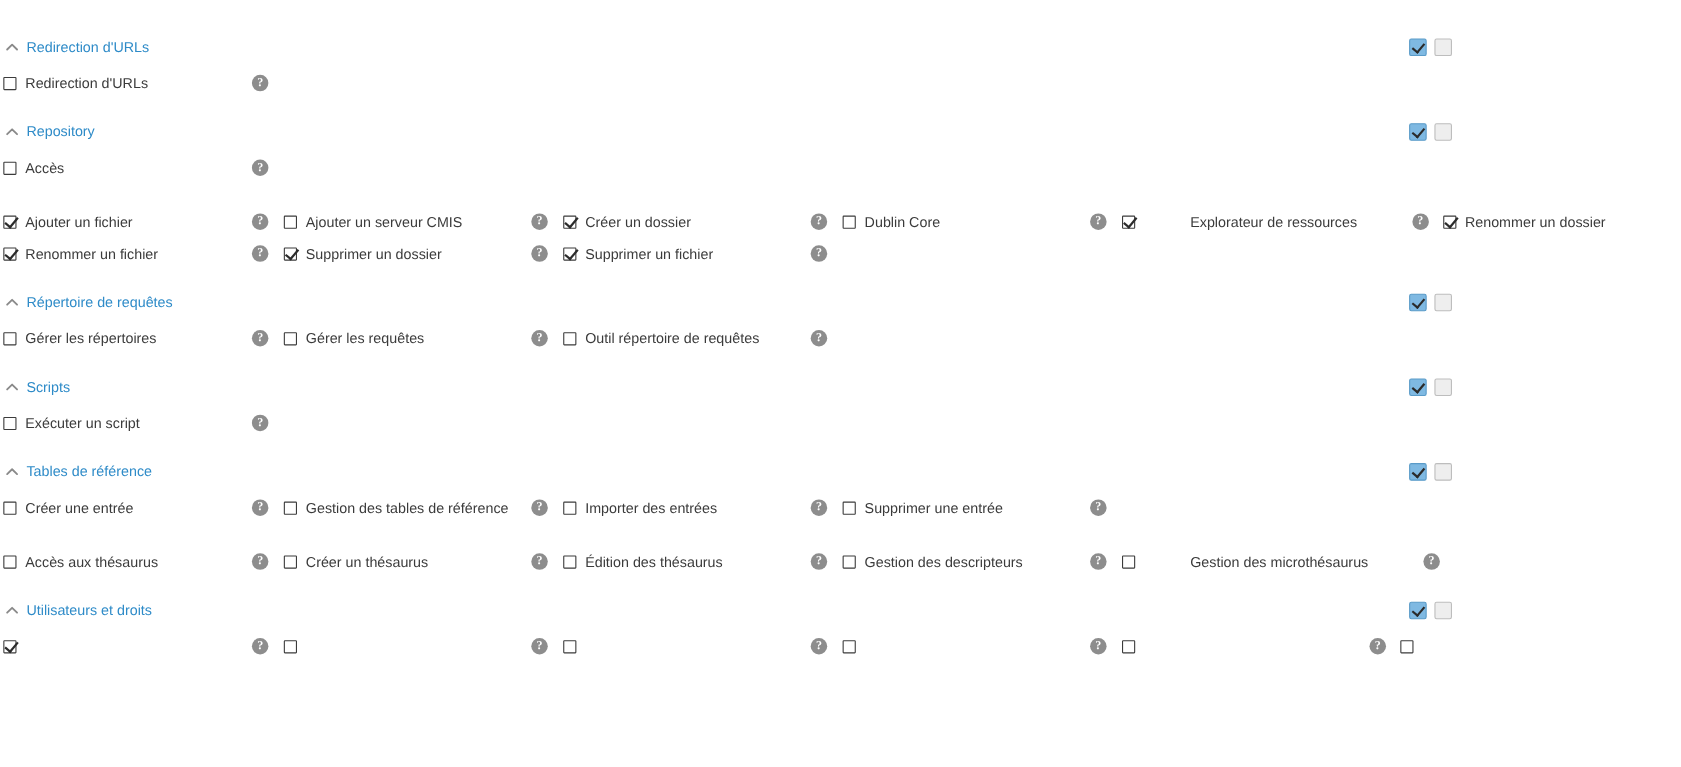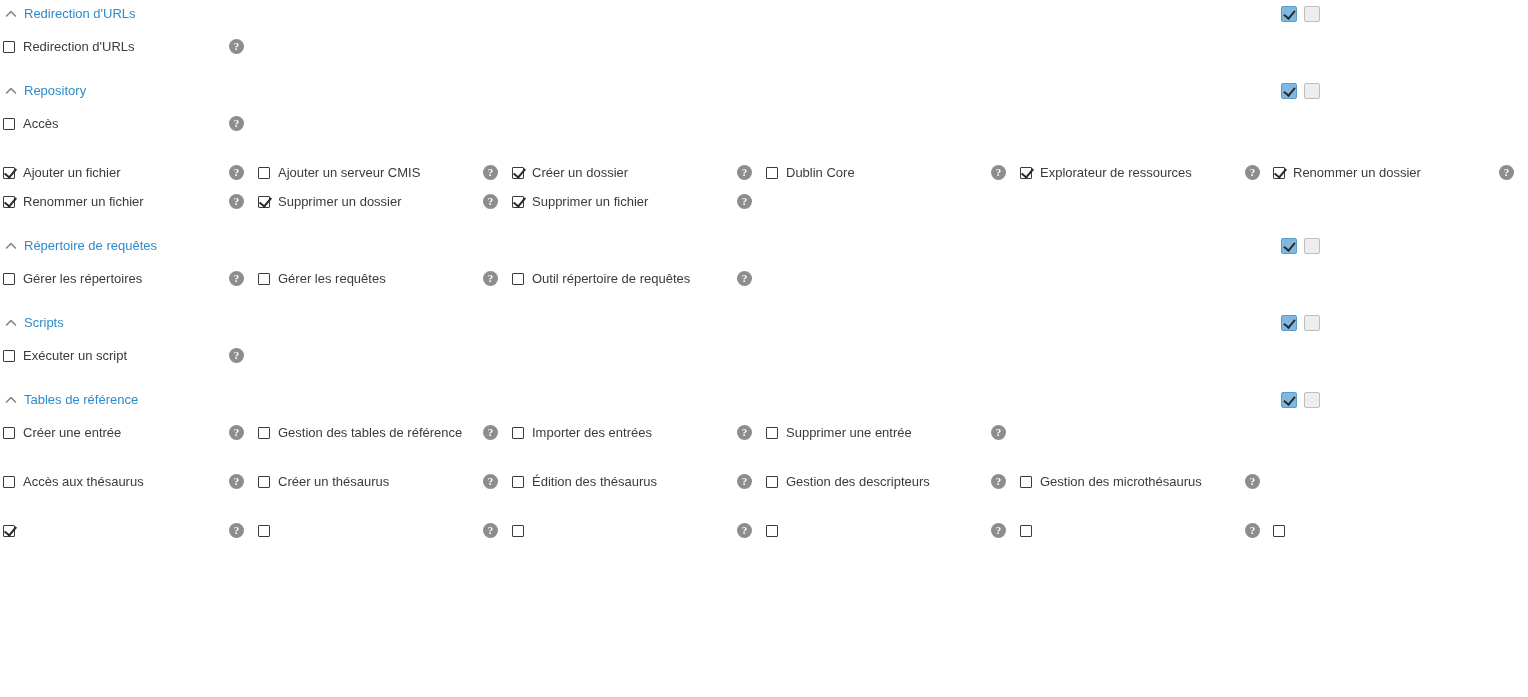--- a/index.html
+++ b/index.html
@@ -12,20 +12,21 @@
     height: 697px;
     overflow: hidden;
     font-family: "Liberation Sans", sans-serif;
     font-size: 13px;
     color: #333333;
     position: relative;
   }
   #root {
     position: relative;
     width: 1324px;
+    margin-top: 29px;
   }
 
   
   .section {
     position: relative;
   }
   .section-header {
     position: relative;
     height: 28px;
     display: flex;
@@ -102,21 +103,21 @@
     display: flex;
     align-items: center;
     flex: 0 0 254px;
     height: 29px;
     box-sizing: border-box;
   }
   .cell.c0 { padding-left: 3px; }
   .cell.c1 { flex: 0 0 254px; padding-left: 4px; }
   .cell.c2 { flex: 0 0 254px; padding-left: 4px; justify-content: space-between; }
   .cell.c3 { flex: 0 0 254px; padding-left: 4px; }
-  .cell.c4 { flex: 0 0 254px; padding-left: 4px; }
+  .cell.c4 { flex: 0 0 254px; padding-left: 4px; gap: 42px; }
   .cell.empty { visibility: hidden; }
 
   .cbox {
     width: 12px;
     height: 12px;
     flex: 0 0 12px;
     box-sizing: border-box;
     border: 1.5px solid #3b3b3b;
     border-radius: 1px;
     background: #ffffff;
@@ -420,20 +421,32 @@
             <span class="cbox" role="checkbox" aria-checked="false"></span>
             <span class="clabel">Gestion des microthésaurus</span>
             <span class="help">?</span>
           </div>
           <div class="cell c0 empty"></div>
         </div>
       </div>
       <div class="sec-gap"></div>
     </div>
     <div class="section clipped">
+      <div class="section-header">
+        <span class="chevron">
+          <svg width="14" height="14" viewBox="0 0 14 14">
+            <path d="M2.5 9 L7 4.6 L11.5 9" fill="none" stroke="#8a8a8a" stroke-width="1.7" stroke-linecap="round" stroke-linejoin="round"></path>
+          </svg>
+        </span>
+        <span class="section-title">Utilisateurs et droits</span>
+        <div class="head-toggles">
+          <span class="tgl on"></span>
+          <span class="tgl off"></span>
+        </div>
+      </div>
       <div class="perm-grid">
         <div class="perm-row">
           <div class="cell c0">
             <span class="cbox checked" role="checkbox" aria-checked="true"></span>
             <span class="clabel"></span>
             <span class="help">?</span>
           </div>
           <div class="cell c1">
             <span class="cbox" role="checkbox" aria-checked="false"></span>
             <span class="clabel"></span>

